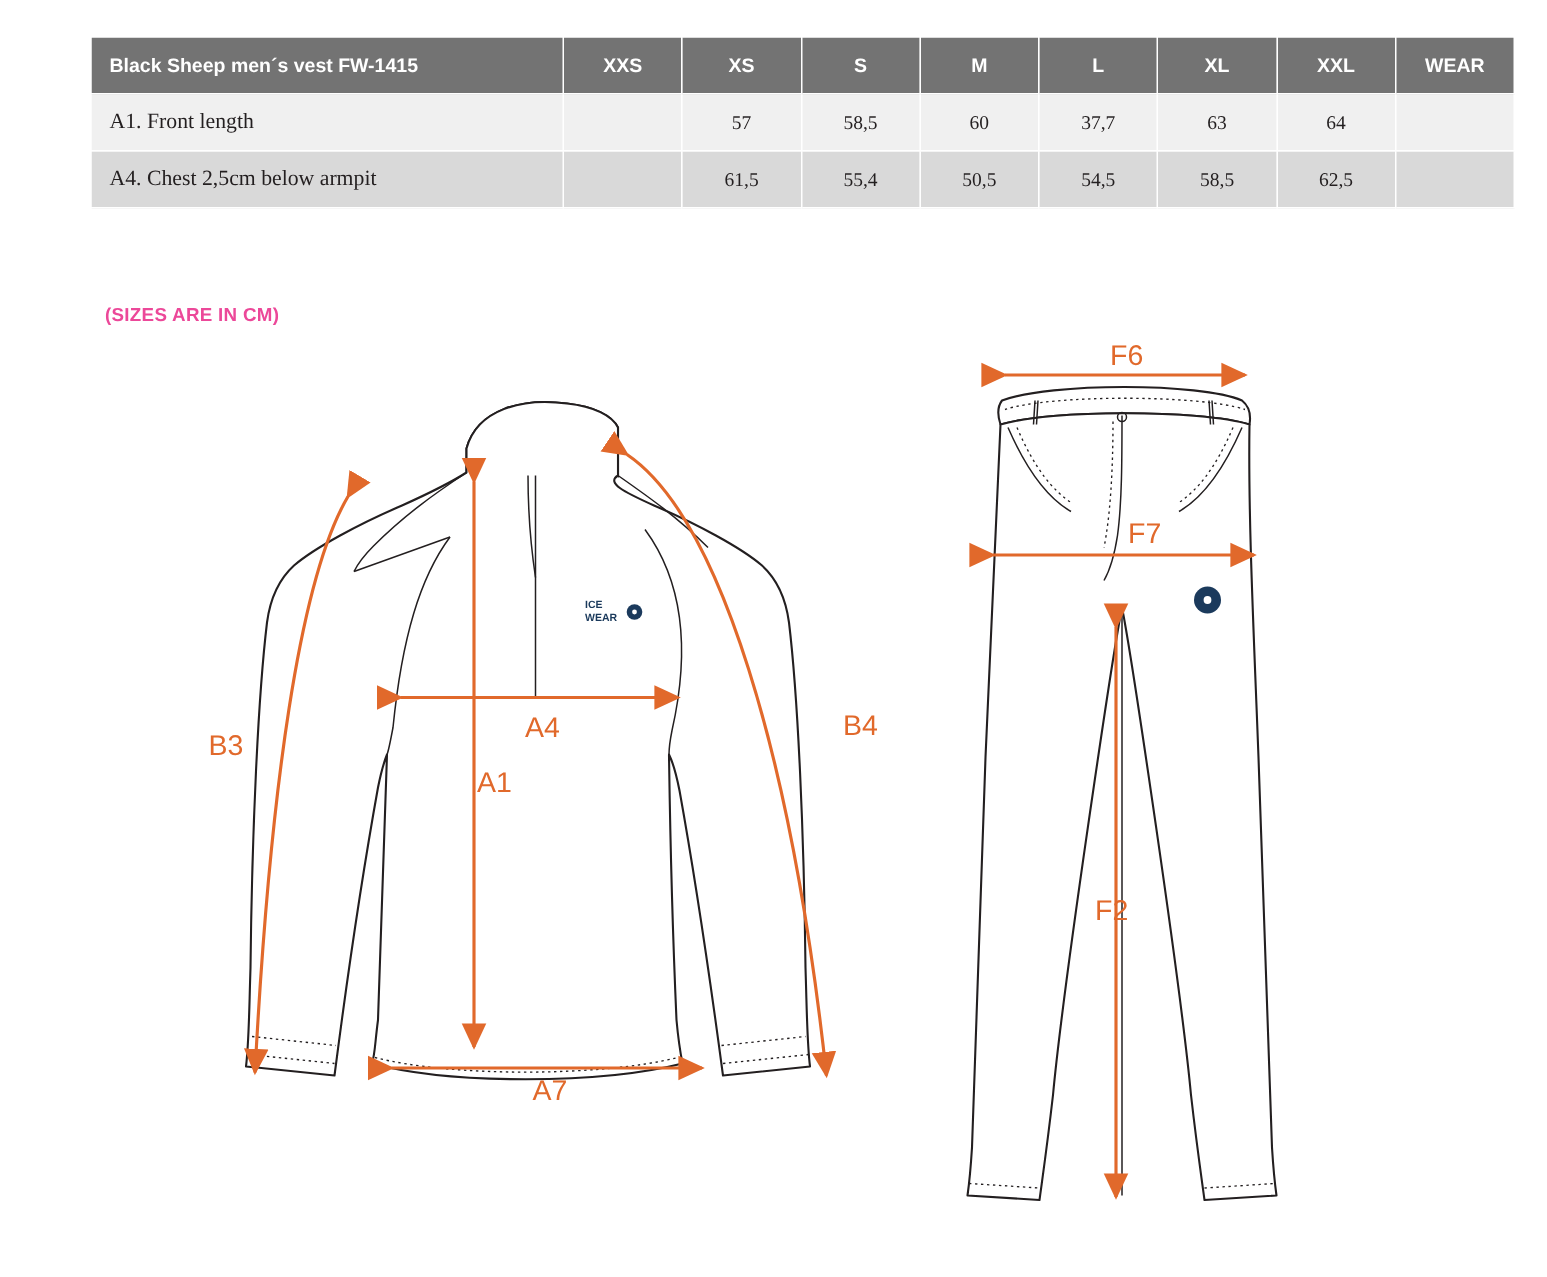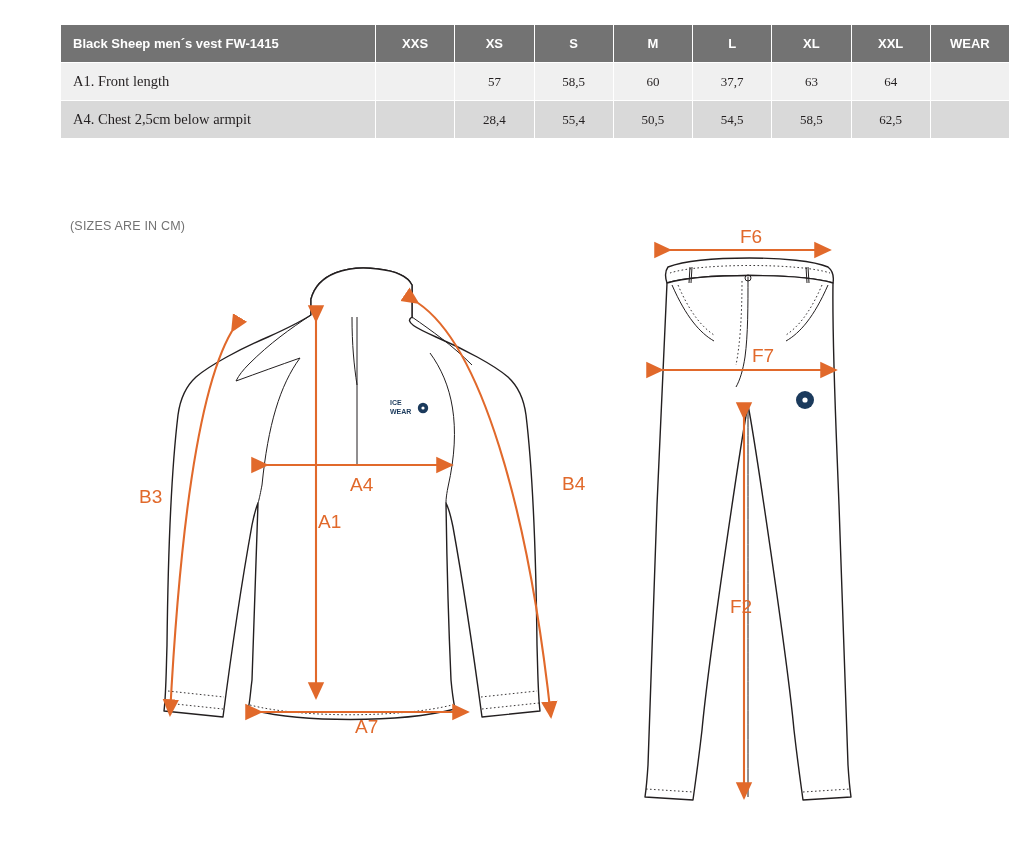--- a/index.html
+++ b/index.html
@@ -59,24 +59,24 @@
   tbody td.row-label {
     text-align: left;
     padding-left: 12px;
     font-family: "Liberation Serif", serif;
     font-size: 14.5px;
     margin-top: 15px;
   }
   .units-note {
     position: absolute;
     left: 70px;
-    top: 219px;
-    color: #737373;
+    top: 203px;
+    color: #ec4899;
     font-size: 12.5px;
-    font-weight: normal;
+    font-weight: bold;
     letter-spacing: 0.2px;
   }
 
   
   .drawings {
     position: absolute;
     left: 0;
     top: 225px;
     width: 1031px;
     height: 620px;
@@ -150,21 +150,21 @@
         <td>58,5</td>
         <td>60</td>
         <td>37,7</td>
         <td>63</td>
         <td>64</td>
         <td></td>
       </tr>
       <tr>
         <td class="row-label">A4. Chest 2,5cm below armpit</td>
         <td></td>
-        <td>28,4</td>
+        <td>61,5</td>
         <td>55,4</td>
         <td>50,5</td>
         <td>54,5</td>
         <td>58,5</td>
         <td>62,5</td>
         <td></td>
       </tr>
     </tbody>
   </table>
 </div>

